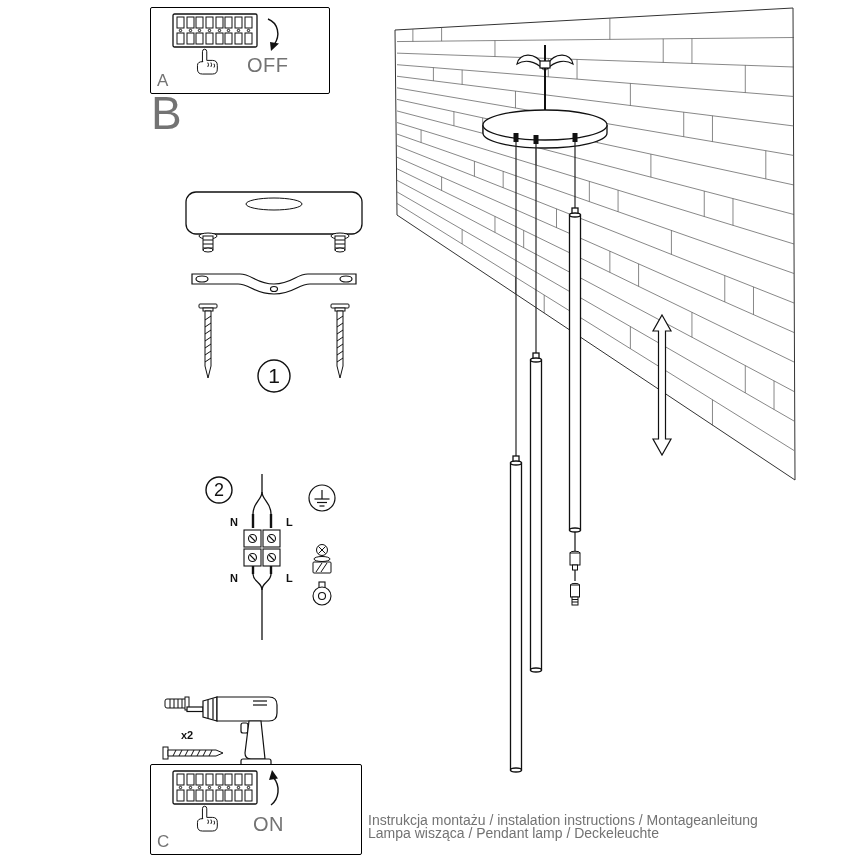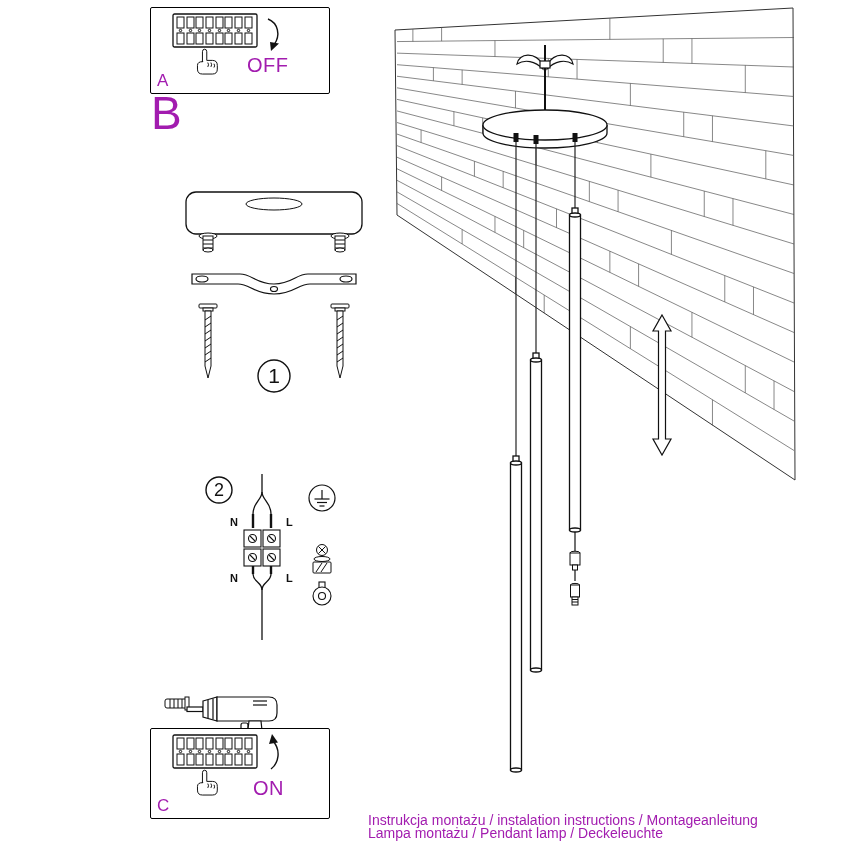--- a/index.html
+++ b/index.html
@@ -1,17 +1,17 @@
 <!DOCTYPE html>
 <html><head>
 <meta charset="utf-8">
 <style>
   html,body{margin:0;padding:0;background:#fff;}
   .page{position:relative;width:868px;height:868px;background:#fff;overflow:hidden;
-        font-family:"Liberation Sans",sans-serif;color:#a21caf;}
+        font-family:"Liberation Sans",sans-serif;color:#737373;}
   .panel{position:absolute;left:150px;width:178px;border:1.6px solid #000;border-radius:2px;background:#fff;}
   .panel svg{position:absolute;left:14px;top:4px;}
   .state-label{position:absolute;font-size:20px;letter-spacing:.5px;font-weight:500;}
   .corner-letter{position:absolute;left:6px;bottom:2px;font-size:17px;}
   .big-letter{position:absolute;left:151px;top:90px;font-size:46px;line-height:1;}
   .abs{position:absolute;}
   .footer{position:absolute;left:368px;top:814px;font-size:14px;line-height:13px;}
   svg text{font-family:"Liberation Sans",sans-serif;fill:#111;}
 </style>
 </head>
@@ -205,21 +205,21 @@
         <line x1="56" y1="43.5" x2="56" y2="64.5"></line>
       <path d="M60,42 h52 q8,0 8,8 v8 q0,8 -8,8 h-52 z"></path>
       <line x1="96" y1="46" x2="110" y2="46"></line>
         <line x1="96" y1="50" x2="110" y2="50"></line>
       <rect x="84" y="68" width="7" height="10" rx="2"></rect>
       <path d="M92,66 L88,98 Q88,104 94,104 L108,104 L104,66 Z"></path>
       <rect x="84" y="104" width="30" height="12" rx="2"></rect>
     </g>
   </svg>
 
-  <div class="panel" style="top:728px;height:89px;">
+  <div class="panel" style="top:764px;height:89px;padding-left:32px;">
     <svg viewBox="0 0 124 64" width="124" height="64">
       <use href="#fusebox" x="8" y="2"></use>
       <use href="#hand" transform="translate(30,36) scale(0.62)"></use>
       <g fill="none" stroke="#111" stroke-width="1.4">
         <path d="M106,36 C114,30 116,17 108,8"></path>
         <polygon points="104,11 113,9.5 107,1" fill="#111" stroke="none"></polygon>
       </g>
     </svg>
     <div class="state-label" style="left:102px;top:48px;">ON</div>
     <div class="corner-letter">C</div>
@@ -340,16 +340,16 @@
       <ellipse cx="190" cy="580" rx="4.5" ry="1.6"></ellipse>
       <rect x="185.5" y="580" width="9" height="12"></rect>
       <rect x="187" y="592" width="6" height="8"></rect>
       <line x1="187" y1="594.5" x2="193" y2="594.5"></line>
       <line x1="187" y1="597" x2="193" y2="597"></line>
     </g>
   </svg>
 
   <div class="footer">
     <div>Instrukcja montażu / instalation instructions / Montageanleitung</div>
-    <div>Lampa montażu / Pendant lamp / Deckeleuchte</div>
+    <div>Lampa wisząca / Pendant lamp / Deckeleuchte</div>
   </div>
 
 </div>
 
 </body></html>

